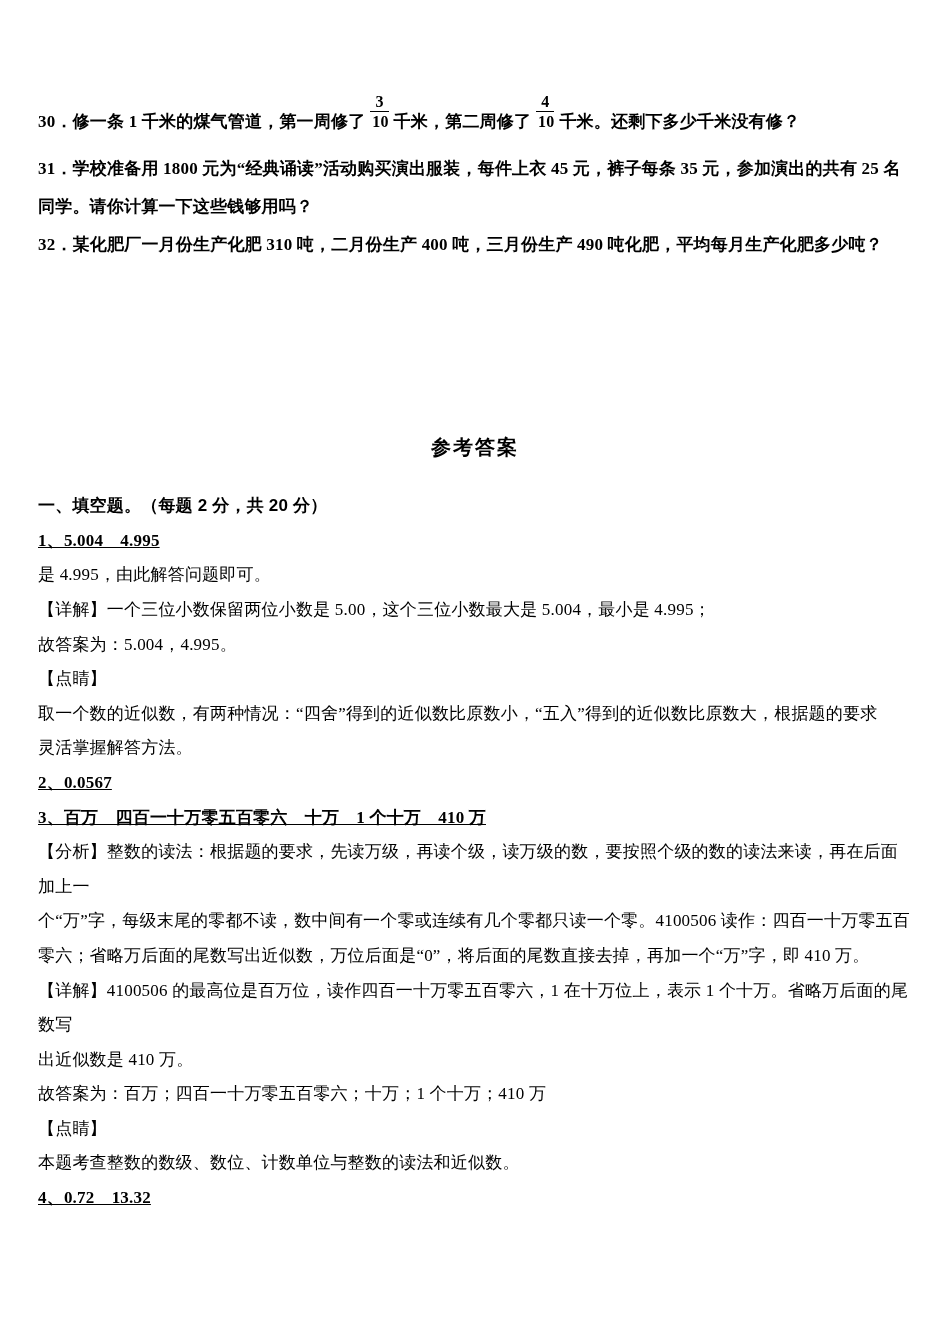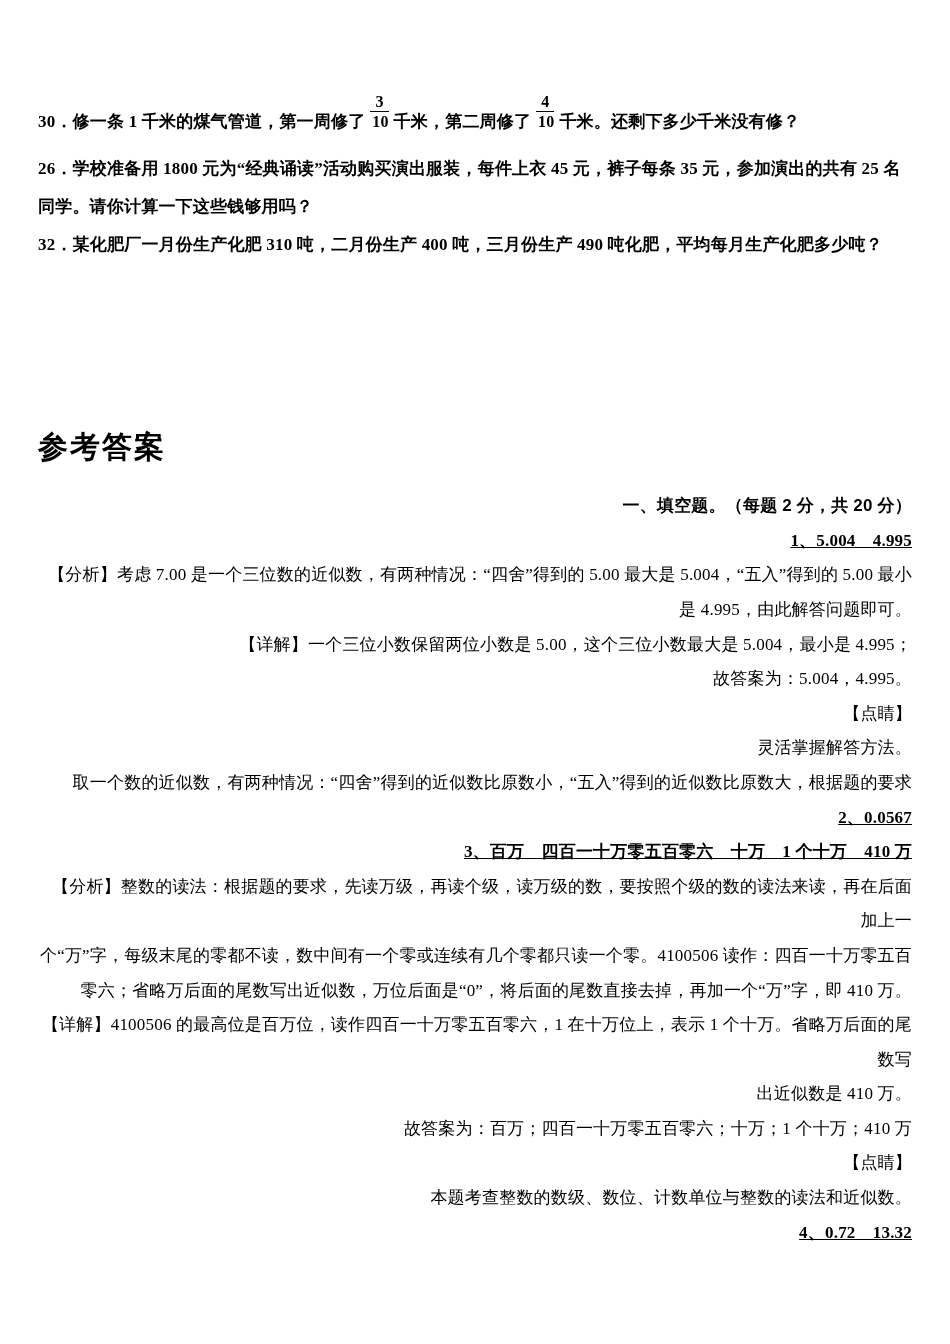--- a/index.html
+++ b/index.html
@@ -49,75 +49,74 @@
     border-bottom: 1.6px solid #000;
     padding: 0 5px;
   }
   .frac .den {
     display: block;
     text-align: right;
   }
   
   .answers-heading {
     margin: 165px 0 0 0;
-    font-size: 30px;
+    font-size: 20px;
     line-height: 36px;
+    text-align: center;
     font-weight: bold;
     font-family: "Liberation Sans", sans-serif;
     letter-spacing: 2px;
   }
   .answers {
     margin-top: 24px;
   }
   .ans-line {
     font-size: 17px;
     line-height: 34.6px;
     letter-spacing: 0.2px;
     white-space: pre-wrap;
-    text-align: right;
   }
   .ans-line.bold {
     font-weight: bold;
     text-decoration: underline;
   }
   .ans-line.hei {
     font-family: "Liberation Sans", sans-serif;
     font-weight: bold;
   }
 </style>
 </head>
 <body>
 
 <div class="content">
 
   <div class="q-line q30">
     <span>30．修一条 1 千米的煤气管道，第一周修了</span><span class="frac"><span class="num">3</span><span class="den">10</span></span><span>千米，第二周修了</span><span class="frac"><span class="num">4</span><span class="den">10</span></span><span>千米。还剩下多少千米没有修？</span>
   </div>
 
   <div class="q-line q31">
-    <div>26．学校准备用 1800 元为“经典诵读”活动购买演出服装，每件上衣 45 元，裤子每条 35 元，参加演出的共有 25 名</div>
+    <div>31．学校准备用 1800 元为“经典诵读”活动购买演出服装，每件上衣 45 元，裤子每条 35 元，参加演出的共有 25 名</div>
     <div>同学。请你计算一下这些钱够用吗？</div>
   </div>
 
   <div class="q-line q32">
     <div>32．某化肥厂一月份生产化肥 310 吨，二月份生产 400 吨，三月份生产 490 吨化肥，平均每月生产化肥多少吨？</div>
   </div>
 
   <h1 class="answers-heading">参考答案</h1>
 
   <div class="answers">
     <div class="ans-line hei">一、填空题。（每题 2 分，共 20 分）</div>
     <div class="ans-line bold">1、5.004　4.995</div>
-    <div class="ans-line">【分析】考虑 7.00 是一个三位数的近似数，有两种情况：“四舍”得到的 5.00 最大是 5.004，“五入”得到的 5.00 最小</div>
     <div class="ans-line">是 4.995，由此解答问题即可。</div>
     <div class="ans-line">【详解】一个三位小数保留两位小数是 5.00，这个三位小数最大是 5.004，最小是 4.995；</div>
     <div class="ans-line">故答案为：5.004，4.995。</div>
     <div class="ans-line">【点睛】</div>
+    <div class="ans-line">取一个数的近似数，有两种情况：“四舍”得到的近似数比原数小，“五入”得到的近似数比原数大，根据题的要求</div>
     <div class="ans-line">灵活掌握解答方法。</div>
-    <div class="ans-line">取一个数的近似数，有两种情况：“四舍”得到的近似数比原数小，“五入”得到的近似数比原数大，根据题的要求</div>
     <div class="ans-line bold">2、0.0567</div>
     <div class="ans-line bold">3、百万　四百一十万零五百零六　十万　1 个十万　410 万</div>
     <div class="ans-line">【分析】整数的读法：根据题的要求，先读万级，再读个级，读万级的数，要按照个级的数的读法来读，再在后面加上一</div>
     <div class="ans-line">个“万”字，每级末尾的零都不读，数中间有一个零或连续有几个零都只读一个零。4100506 读作：四百一十万零五百</div>
     <div class="ans-line">零六；省略万后面的尾数写出近似数，万位后面是“0”，将后面的尾数直接去掉，再加一个“万”字，即 410 万。</div>
     <div class="ans-line">【详解】4100506 的最高位是百万位，读作四百一十万零五百零六，1 在十万位上，表示 1 个十万。省略万后面的尾数写</div>
     <div class="ans-line">出近似数是 410 万。</div>
     <div class="ans-line">故答案为：百万；四百一十万零五百零六；十万；1 个十万；410 万</div>
     <div class="ans-line">【点睛】</div>
     <div class="ans-line">本题考查整数的数级、数位、计数单位与整数的读法和近似数。</div>

